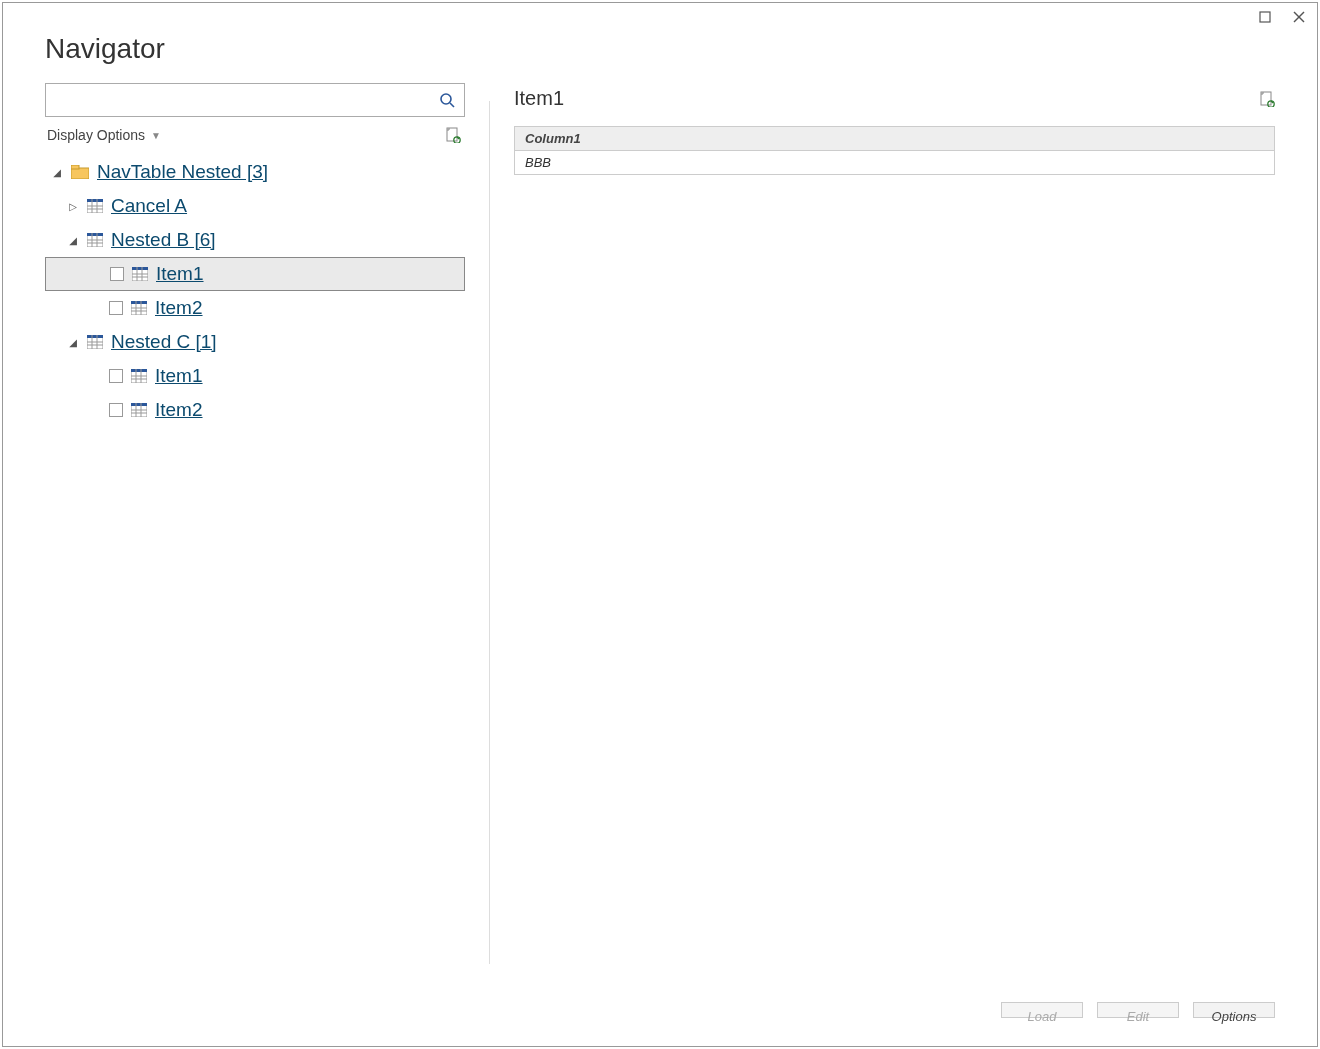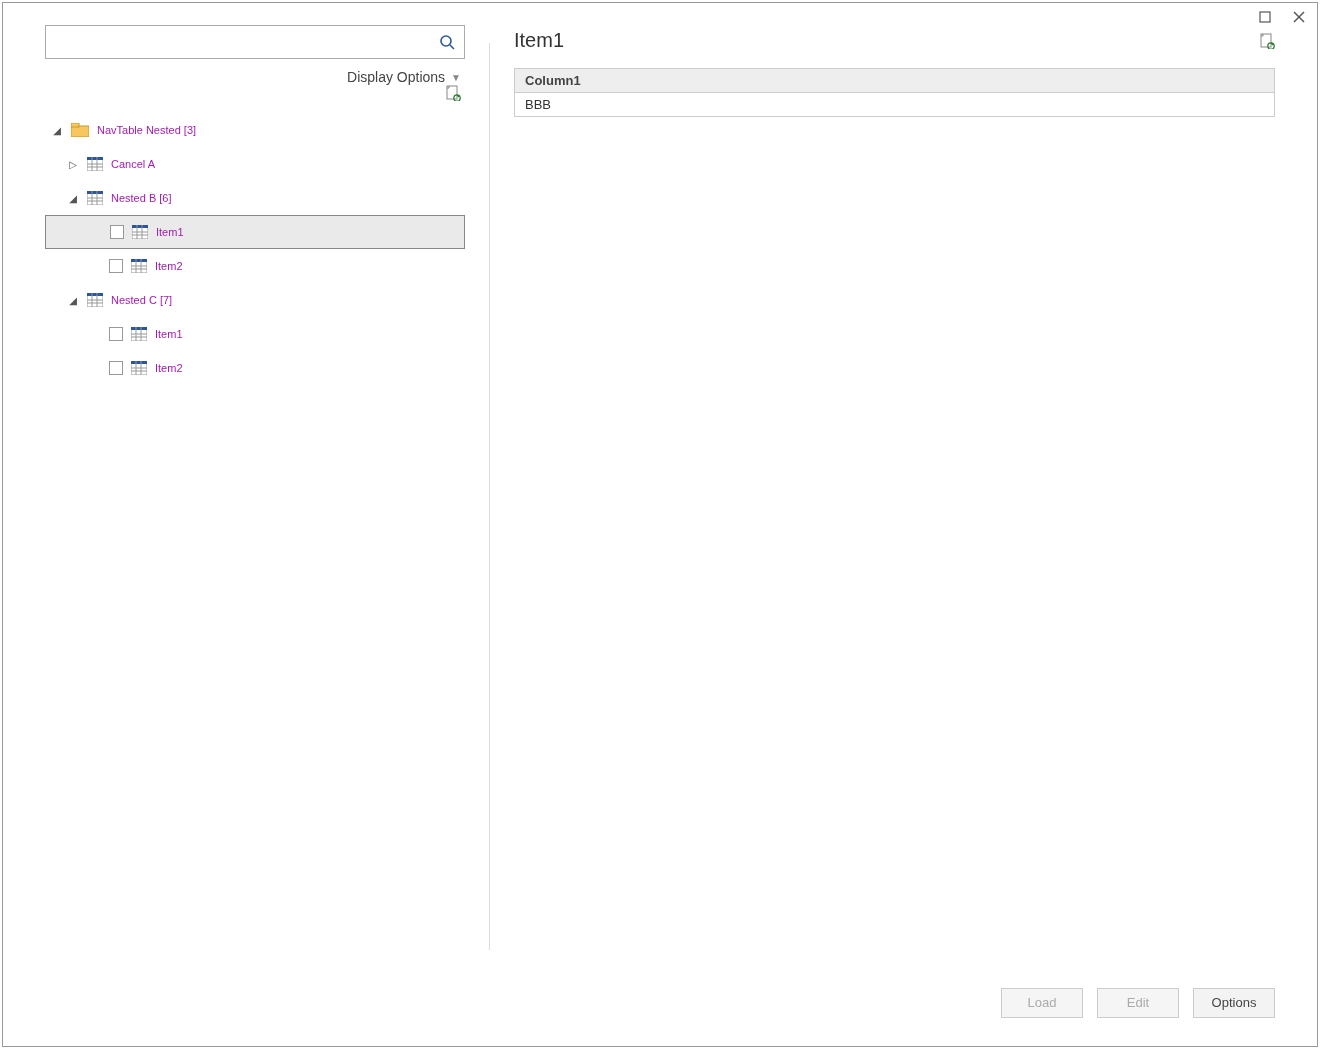--- a/index.html
+++ b/index.html
@@ -72,24 +72,23 @@
 .searchbox input {
   flex: 1;
   border: none;
   outline: none;
   font-size: 14px;
   background: transparent;
 }
 .searchbox .sicon { color: #2b579a; }
 .toolrow {
   display: flex;
-  align-items: flex-end;
+  align-items: flex-start;
   justify-content: space-between;
   padding: 10px 4px 6px 2px;
-  flex-direction: column;
 }
 .dispopt {
   display: flex;
   align-items: center;
   gap: 6px;
   cursor: pointer;
   color: #444;
 }
 .dispopt .chev { font-size: 10px; color: #888; }
 .refresh-icon {
@@ -126,36 +125,38 @@
   border: 1px solid #999;
   background: #fff;
 }
 .folder-icon {
   width: 18px; height: 14px;
 }
 .table-icon {
   width: 16px; height: 14px;
 }
 .tree-label {
-  color: #a21caf;
-  font-size: 11px;
+  color: #0c4a6e;
+  font-size: 19px;
+  text-decoration: underline;
 }
 .preview-header {
   display: flex;
   justify-content: space-between;
   align-items: center;
   padding: 4px 0 16px 0;
 }
 .preview-header h2 {
   font-weight: 400;
   font-size: 20px;
   color: #333;
 }
 .datatable {
   border-collapse: collapse;
+  font-style: italic;
 }
 .datatable th, .datatable td {
   border: 1px solid #ccc;
   padding: 4px 10px;
   font-size: 13px;
   text-align: left;
 }
 .datatable th {
   background: #eee;
   font-weight: 600;
@@ -165,28 +166,29 @@
   color: #333;
 }
 .footer {
   display: flex;
   justify-content: flex-end;
   gap: 14px;
   padding: 20px 42px 28px 0;
 }
 .btn {
   min-width: 82px;
-  height: 30px;
+  height: 16px;
   border: 1px solid #ccc;
   background: #f3f3f3;
   color: #444;
   font-size: 13px;
   text-align: center;
   line-height: 28px;
   cursor: pointer;
+  font-style: italic;
 }
 .btn.disabled {
   color: #aaa;
   background: #f5f5f5;
   cursor: default;
 }
 svg { display: block; }
 </style>
 </head>
 <body>
@@ -200,20 +202,23 @@
         </svg>
     </div>
     <div class="ctl">
       <svg width="14" height="14">
           <line x1="2" y1="2" x2="12" y2="12" stroke="#555" stroke-width="1.4"></line>
           <line x1="12" y1="2" x2="2" y2="12" stroke="#555" stroke-width="1.4"></line>
         </svg>
     </div>
   </div>
 
+  <div class="header">
+    <h1>Navigator</h1>
+  </div>
 
   <div class="body">
 
     <div class="left">
 
       <div class="searchbox">
         <input type="text" placeholder="" style="">
         <span class="sicon">
           <svg width="18" height="18">
               <circle cx="8" cy="8" r="5" fill="none" stroke="#2b579a" stroke-width="1.6"></circle>
@@ -317,21 +322,21 @@
           <span class="table-icon">
             <svg width="16" height="14">
                 <rect x="0" y="0" width="16" height="14" fill="#fff" stroke="#999"></rect>
                 <rect x="0" y="0" width="16" height="3" fill="#2b579a"></rect>
                 <line x1="5" y1="0" x2="5" y2="14" stroke="#999"></line>
                 <line x1="10" y1="0" x2="10" y2="14" stroke="#999"></line>
                 <line x1="0" y1="7" x2="16" y2="7" stroke="#999"></line>
                 <line x1="0" y1="10" x2="16" y2="10" stroke="#999"></line>
               </svg>
           </span>
-          <span class="tree-label">Nested C [7]</span>
+          <span class="tree-label">Nested C [1]</span>
         </div>
 
         <div class="tree-row indent-2">
           <span class="toggle"></span>
           <span class="chkbox"></span>
           <span class="table-icon">
             <svg width="16" height="14">
                 <rect x="0" y="0" width="16" height="14" fill="#fff" stroke="#999"></rect>
                 <rect x="0" y="0" width="16" height="3" fill="#2b579a"></rect>
                 <line x1="5" y1="0" x2="5" y2="14" stroke="#999"></line>

